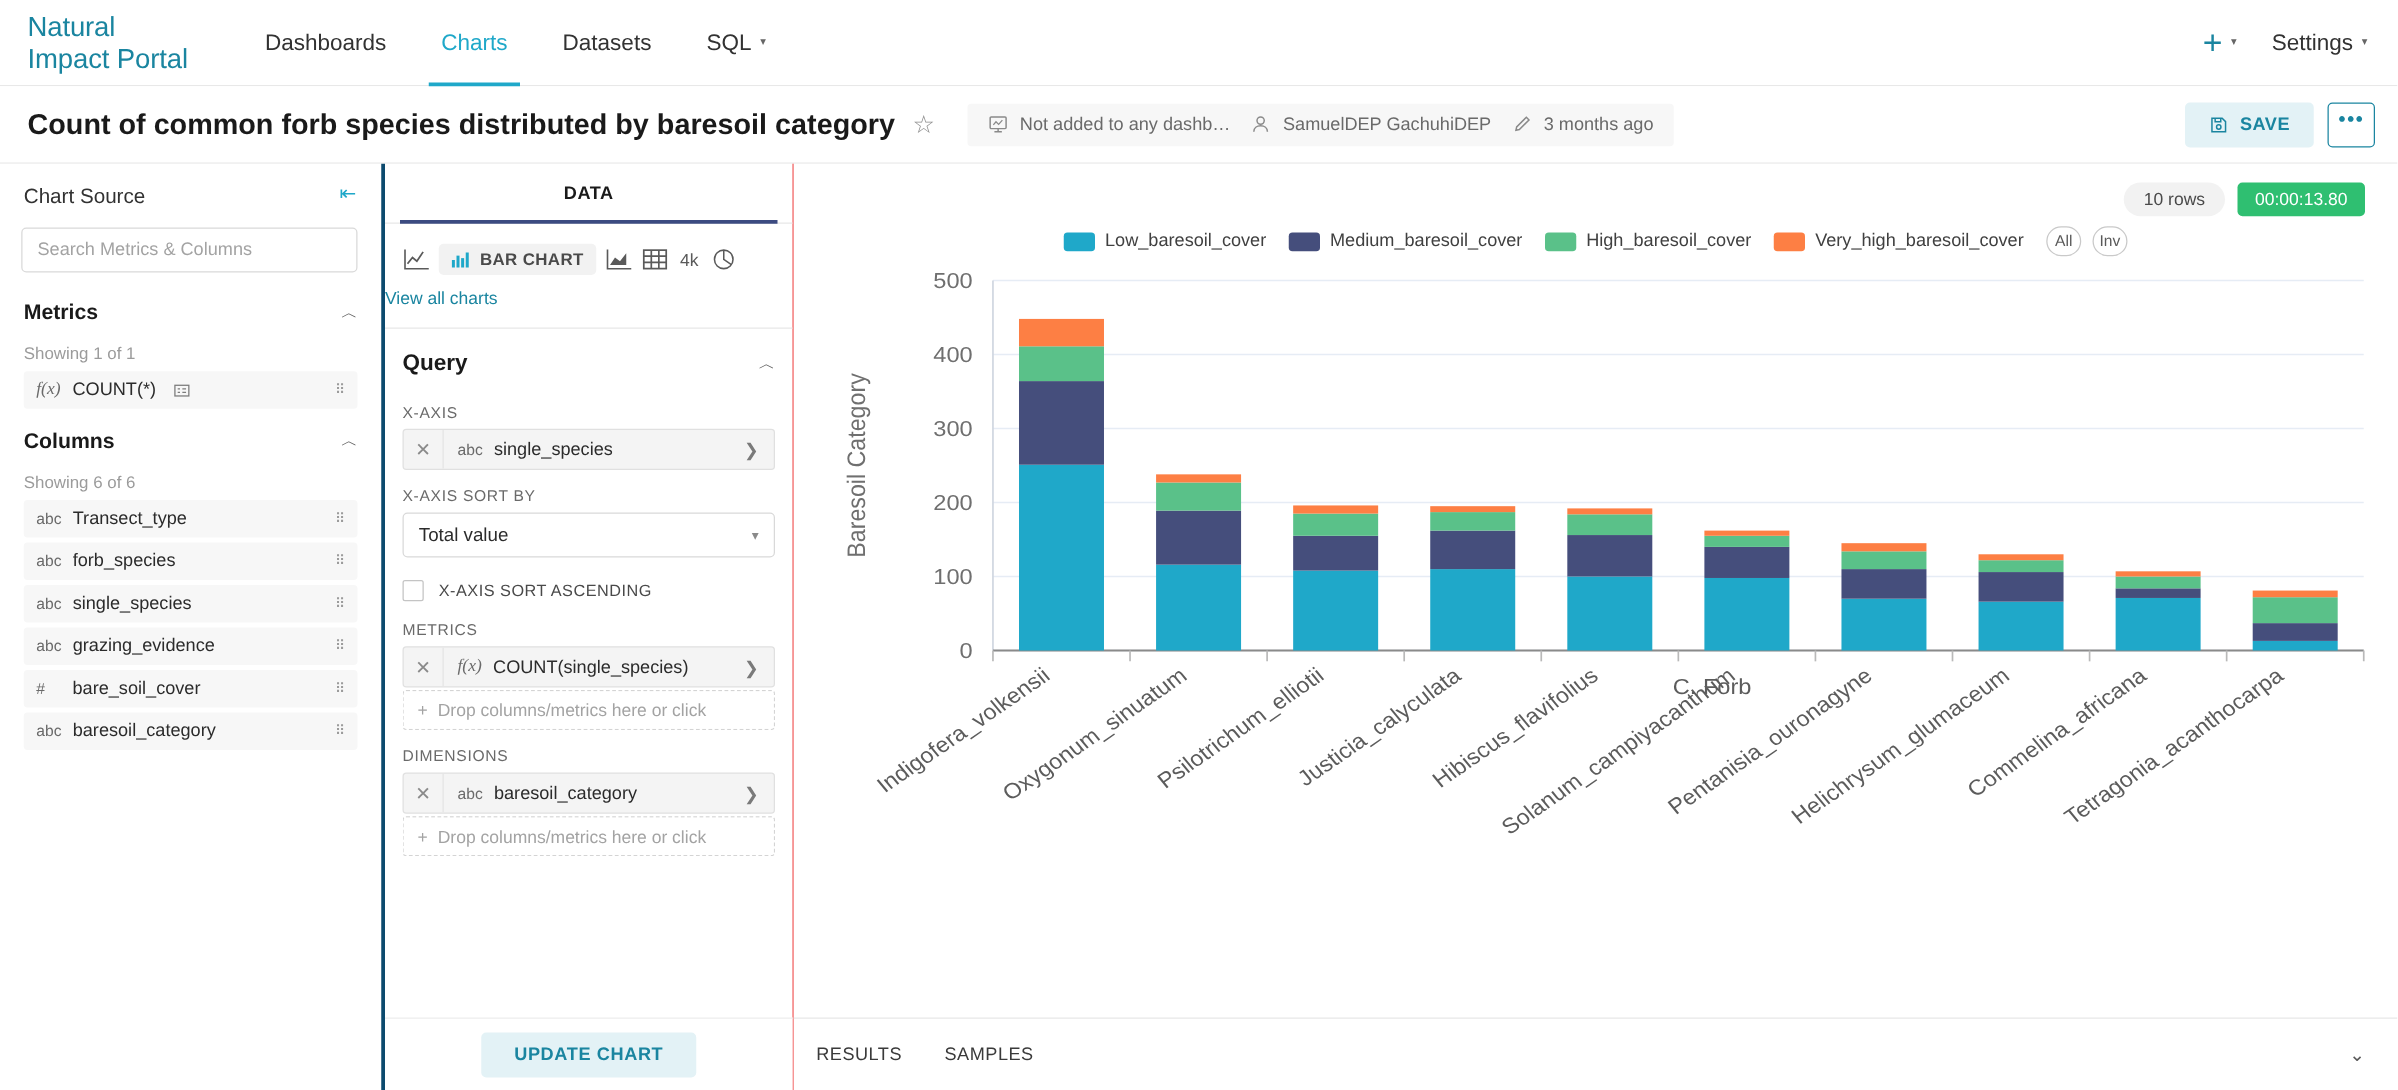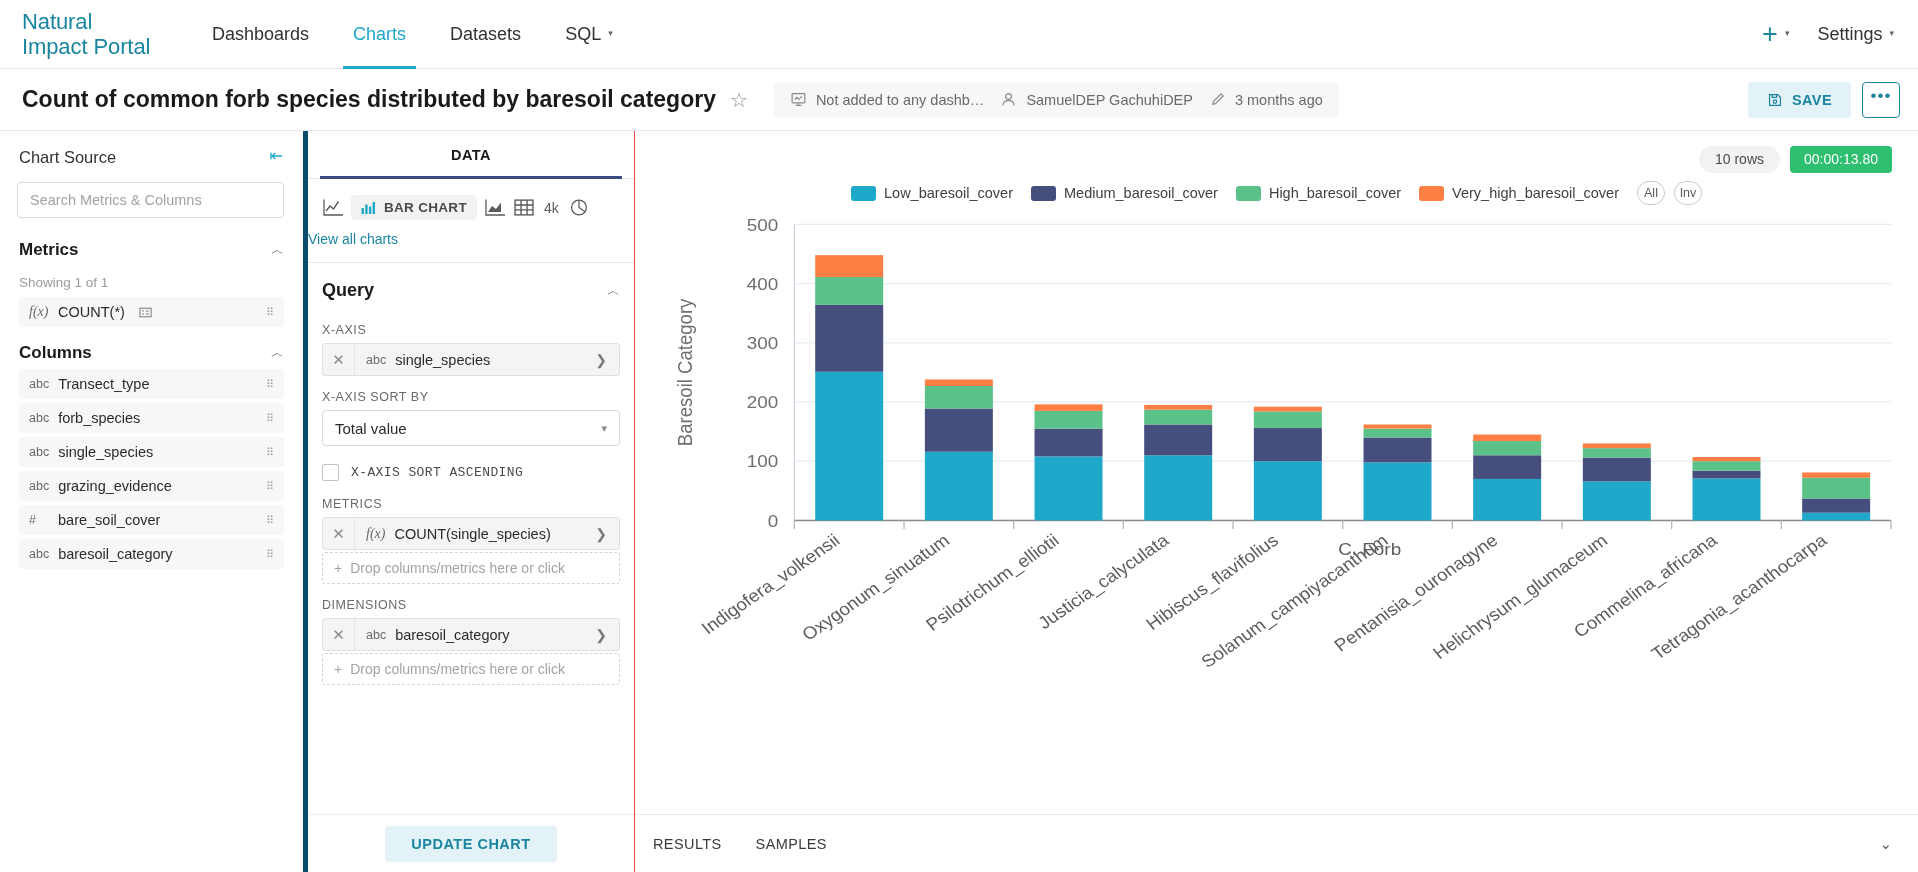--- a/index.html
+++ b/index.html
@@ -61,21 +61,21 @@
     background: #fff; color: #1a85a0; font-size: 17px; display: flex;
     align-items: center; justify-content: center; cursor: pointer; letter-spacing: 1px;
     padding-bottom: 7px;
   }
 
   
   .body { flex: 1; display: flex; min-height: 0; }
 
   
   .left-panel {
-    width: 308px; flex: 0 0 308px; border-right: 5px solid #0c4a6e;
+    width: 308px; flex: 0 0 308px; border-right: 3px solid #0c4a6e;
     display: flex; flex-direction: column; background: #fff; min-height: 0;
   }
   .ls-head { padding: 17px 16px 0 19px; display: flex; align-items: flex-start; }
   .ls-title { font-size: 16.5px; color: #323232; }
   .collapse-ico { margin-left: auto; color: #1fa8c9; font-size: 16px; cursor: pointer; line-height: 1; padding-right: 4px;}
   .ds-row { display: flex; align-items: center; padding: 12px 12px 15px 19px; gap: 12px; border-bottom: 1px solid #ededed; }
   .ds-grid-ico { width: 22px; height: 22px; color: #5a5a5a; flex: 0 0 22px; }
   .ds-name {
     flex: 1; background: #f2f2f2; border-radius: 3px; height: 34px;
     display: flex; align-items: center; padding: 0 12px; font-size: 14.5px; color: #2b2b2b;
@@ -145,21 +145,21 @@
   .chip-type { font-size: 12.5px; color: #6a6a6a; padding-left: 11px; }
   .chip-type.fx { font-style: italic; font-family: "Liberation Serif", serif; font-size: 14px; }
   .chip-text { font-size: 14.5px; color: #2b2b2b; padding-left: 9px; white-space: nowrap; overflow: hidden; }
   .chip-arrow { margin-left: auto; color: #7a7a7a; font-size: 14px; padding-right: 12px; }
   .select-box {
     margin: 0 14px; height: 36px; border: 1px solid #d9d9d9; border-radius: 4px;
     display: flex; align-items: center; padding: 0 12px; font-size: 15px; color: #2b2b2b;
     background: #fff; cursor: pointer;
   }
   .select-chev { margin-left: auto; color: #8a8a8a; font-size: 11px; }
-  .check-row { display: flex; align-items: center; gap: 12px; padding: 18px 14px 2px 14px; cursor: pointer; font-family: Liberation Mono, monospace; }
+  .check-row { display: flex; align-items: center; gap: 12px; padding: 18px 14px 2px 14px; cursor: pointer; }
   .checkbox { width: 17px; height: 17px; border: 1px solid #c4c4c4; border-radius: 2px; background: #fff; flex: 0 0 17px; }
   .check-label { font-size: 13px; color: #4a4a4a; letter-spacing: .4px; }
   .drop-zone {
     margin: 2px 14px 0 14px; height: 32px; border: 1px dashed #d4d4d4; border-radius: 3px;
     display: flex; align-items: center; gap: 8px; padding: 0 11px;
     font-size: 14px; color: #a3a3a3; cursor: pointer;
   }
   .update-wrap {
     position: absolute; left: 0; right: 0; bottom: 0; height: 58px;
     background: #fff; display: flex; align-items: center; justify-content: center;
@@ -301,20 +301,21 @@
           <rect x="1" y="2.4" width="12" height="9.2"></rect>
             <path d="M3.4 5.4h2M3.4 8.6h2M7.4 5.4h3.2M7.4 8.6h3.2"></path>
         </svg>
         <span class="drag-dots">⠿</span>
       </div>
 
       <div class="sect-head">
         <div class="sect-title">Columns</div>
         <div class="sect-chev">︿</div>
       </div>
+      <div class="showing">Showing 6 of 6</div>
       <div class="field-row">
         <span class="field-type">abc</span>
         <span class="field-name">Transect_type</span>
         <span class="drag-dots">⠿</span>
       </div>
       <div class="field-row">
         <span class="field-type">abc</span>
         <span class="field-name">forb_species</span>
         <span class="drag-dots">⠿</span>
       </div>

